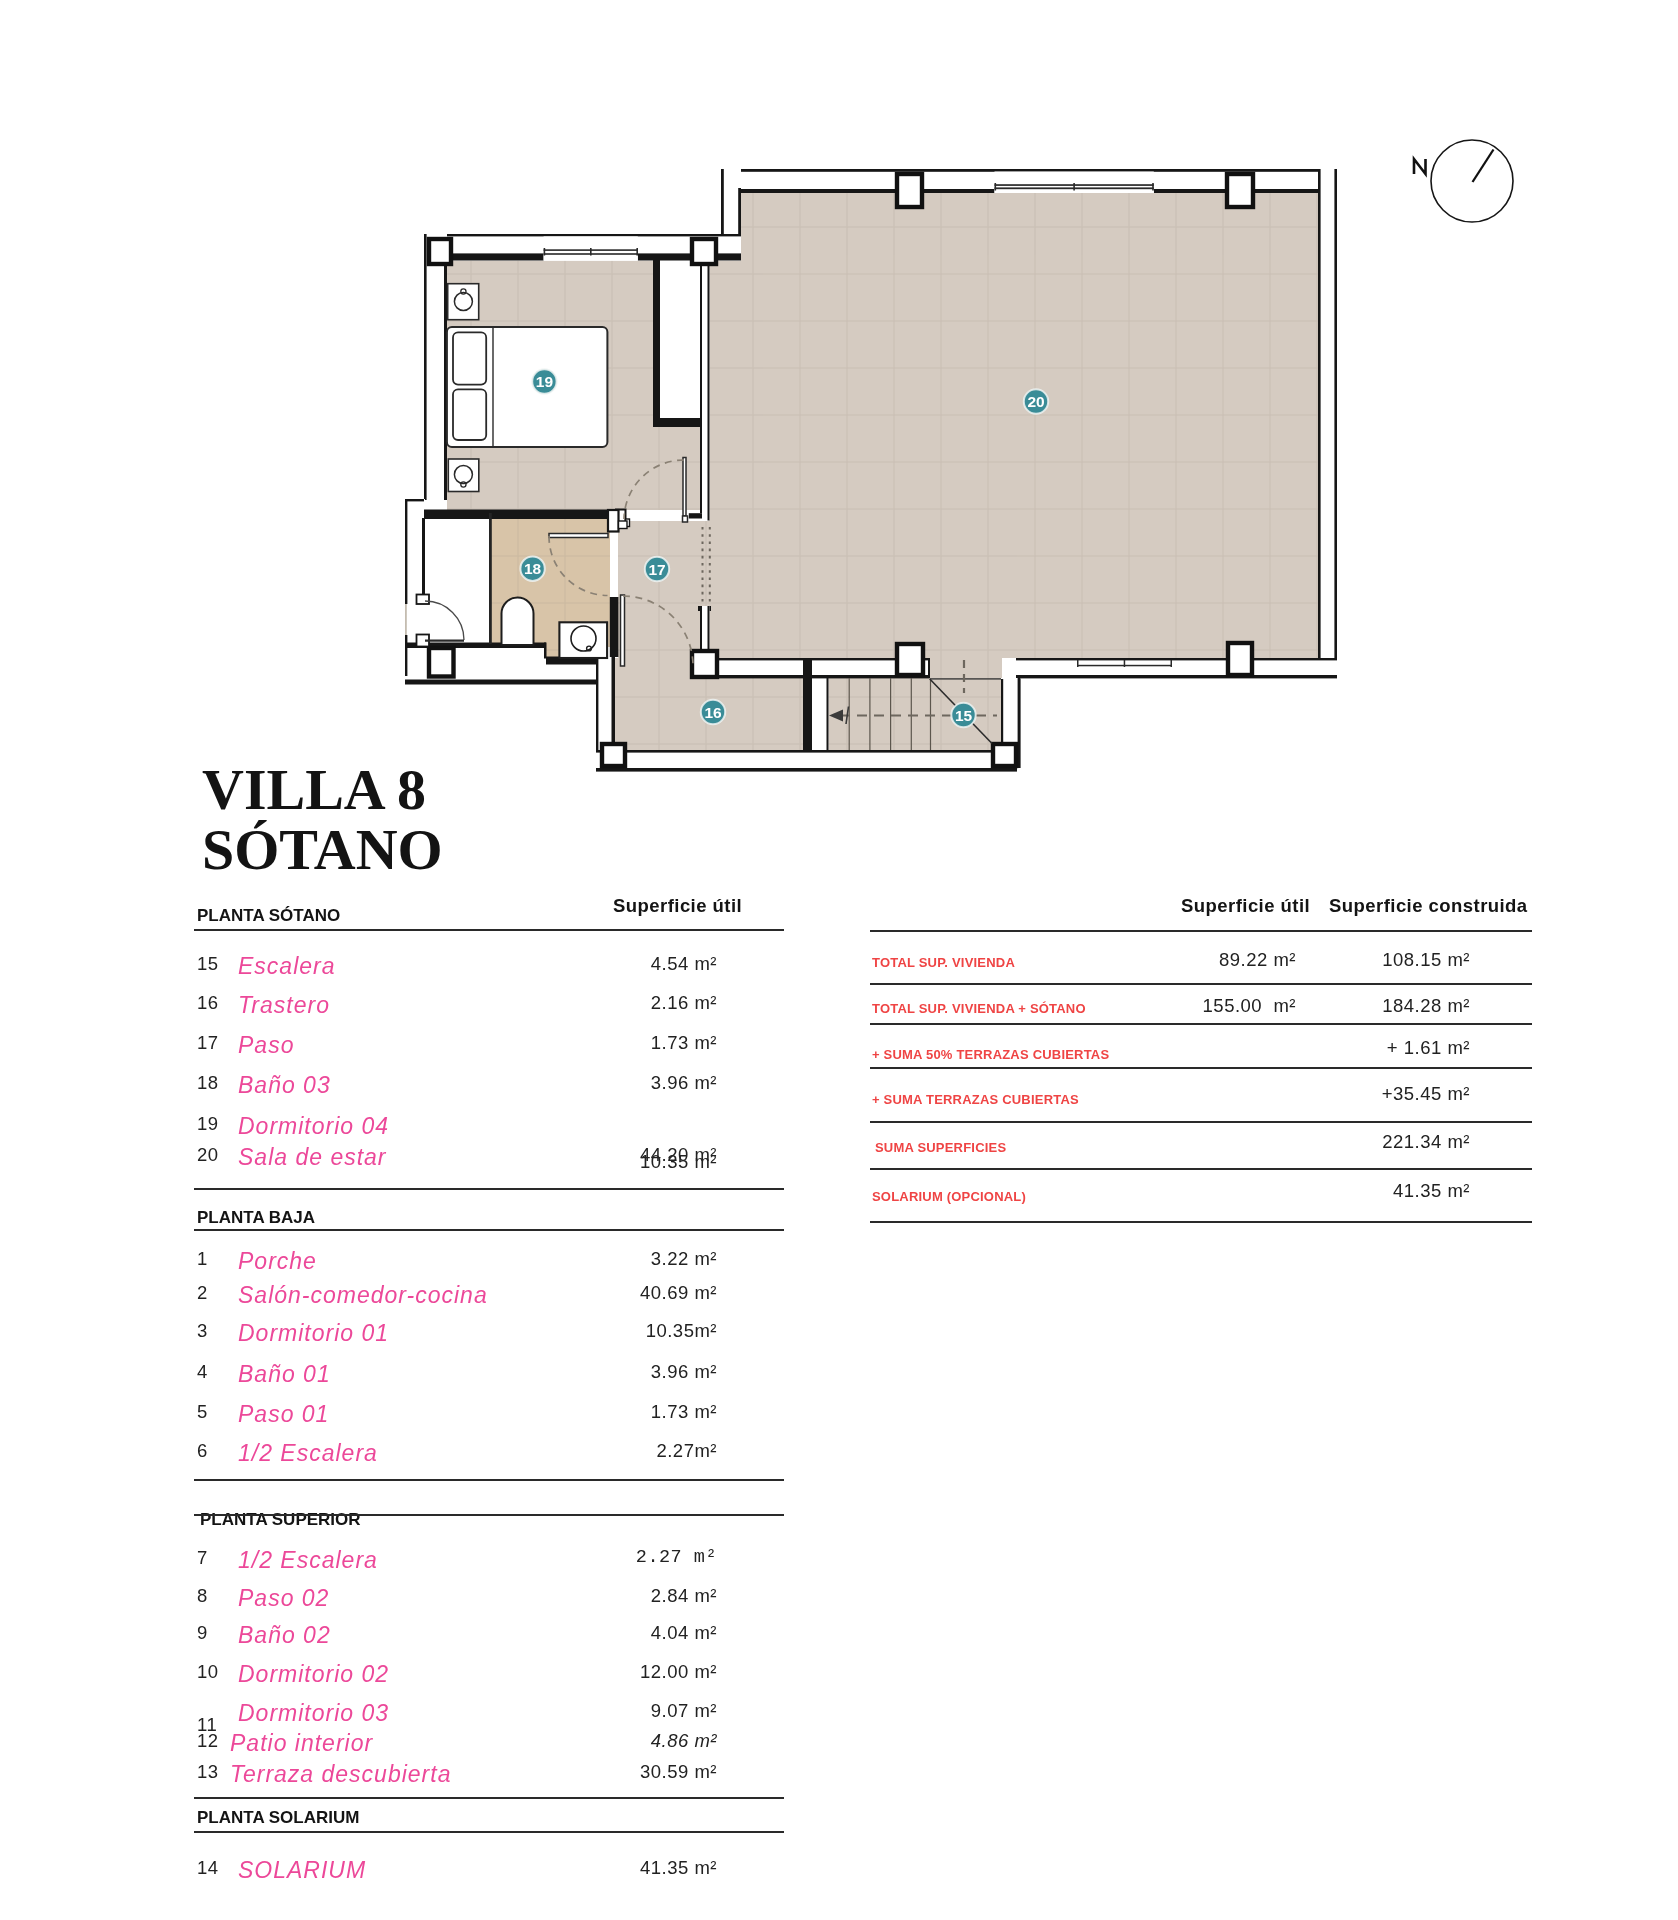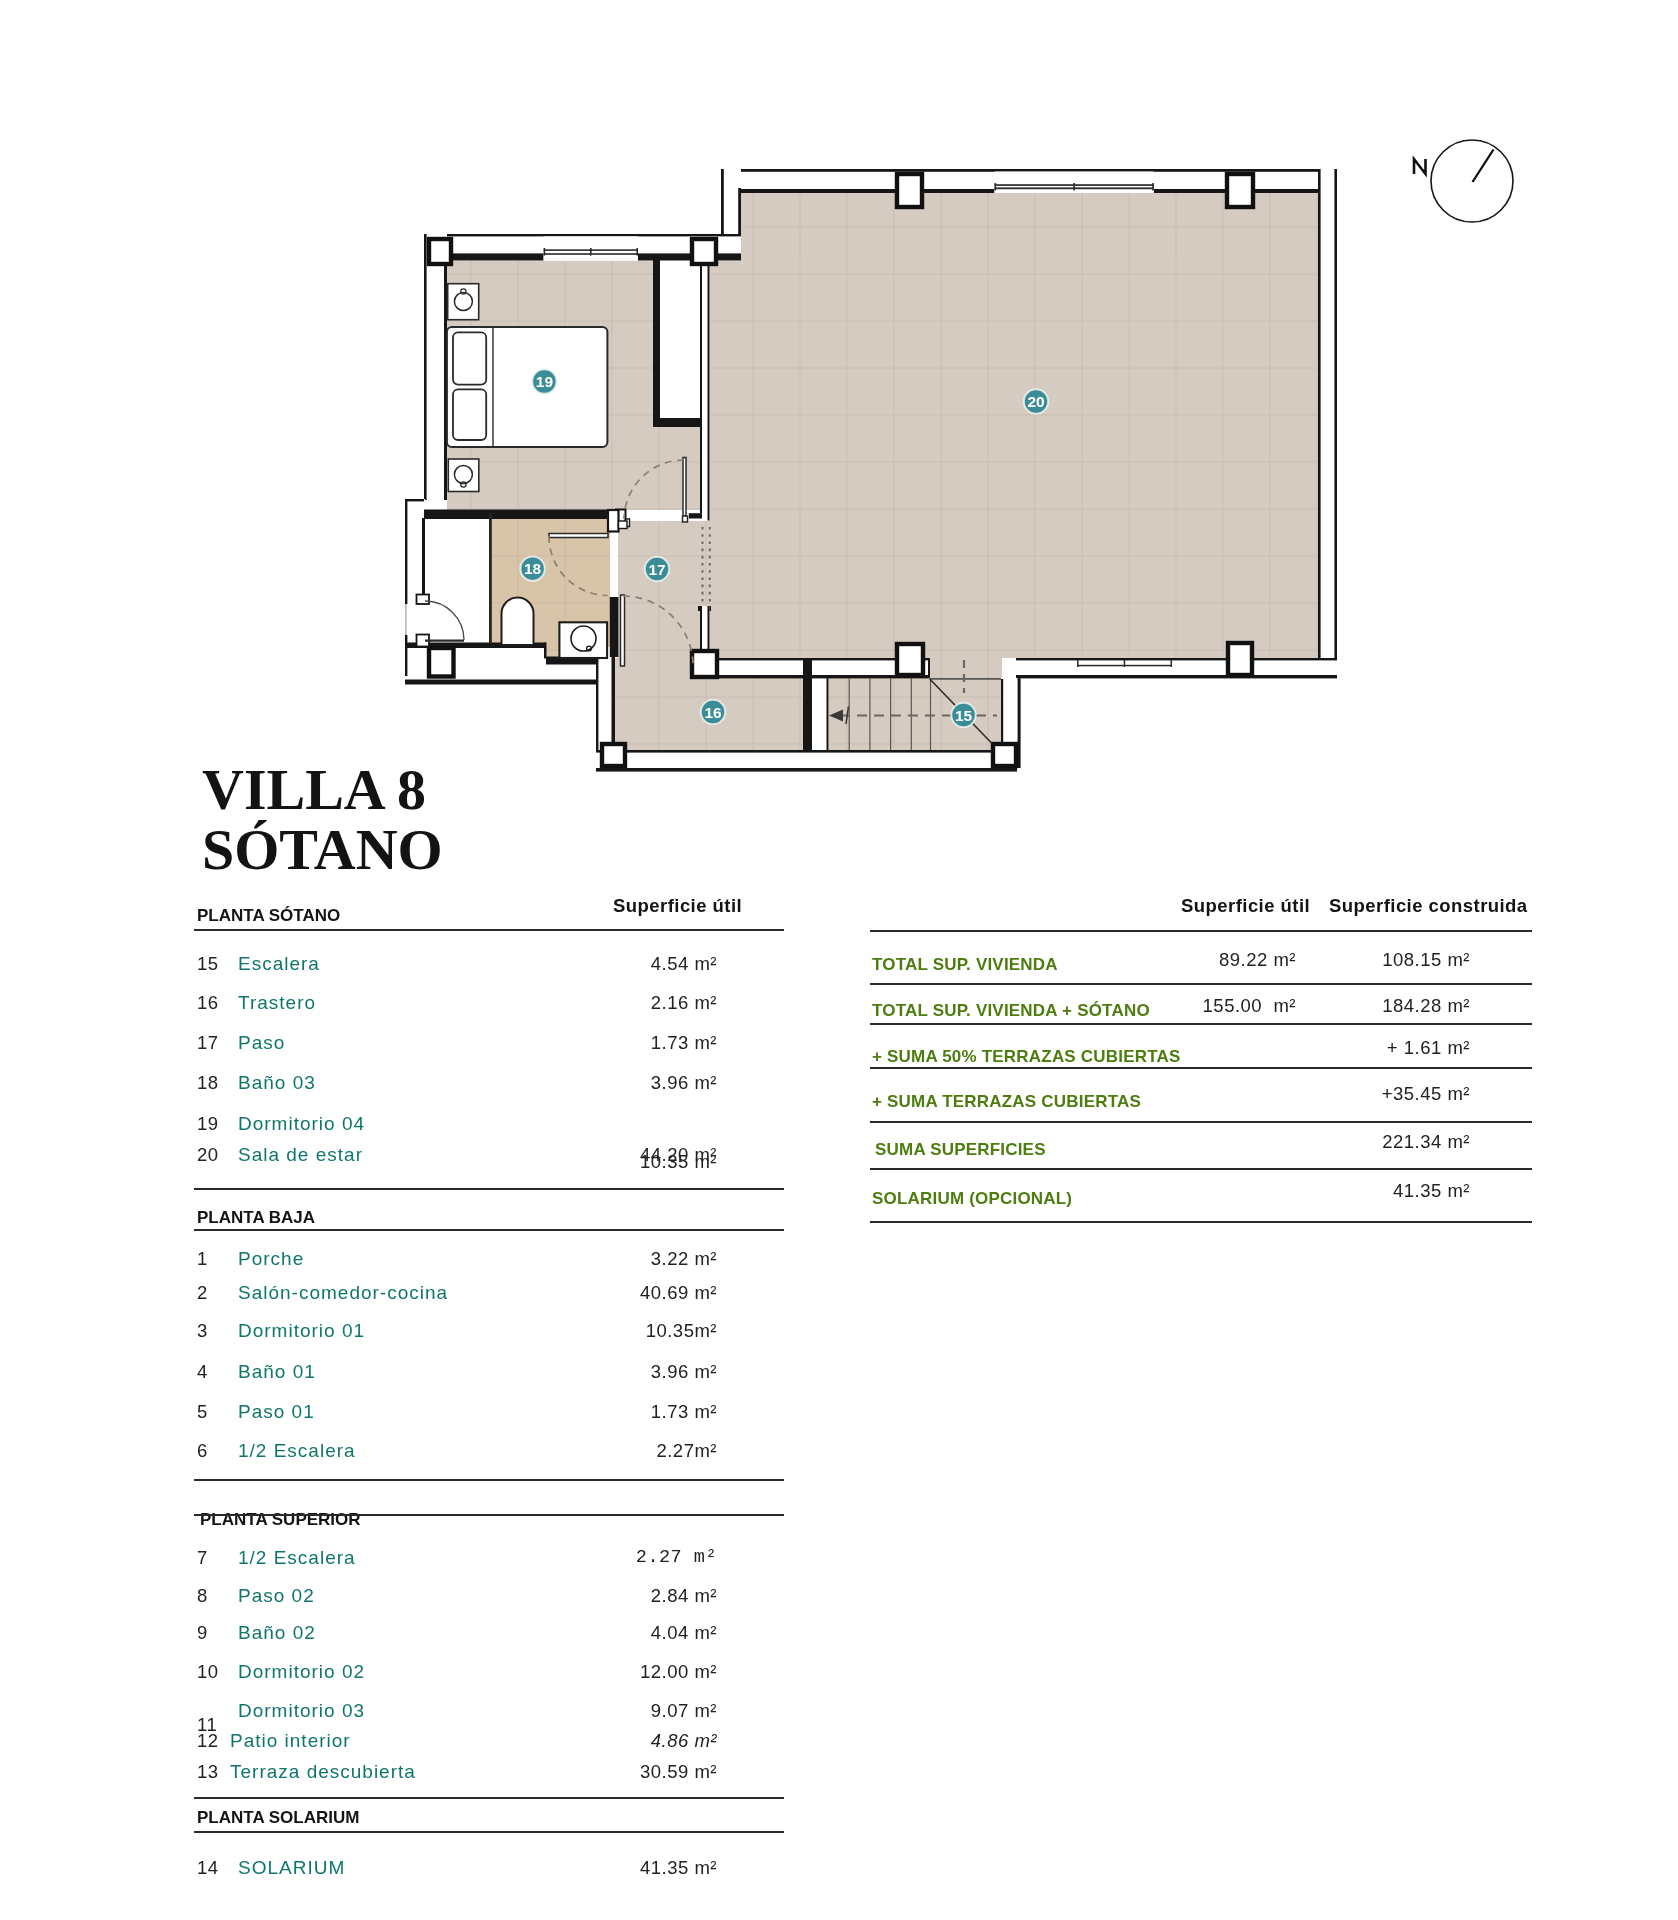--- a/index.html
+++ b/index.html
@@ -1,24 +1,24 @@
 <!DOCTYPE html>
 <html><head>
 <meta charset="utf-8">
 <style>
   html,body{margin:0;padding:0;background:#ffffff;}
   body{width:1678px;height:1920px;position:relative;font-family:"Liberation Sans",sans-serif;color:#1c1c1c;overflow:hidden;}
   .abs{position:absolute;white-space:nowrap;}
   .title{font-family:"Liberation Serif",serif;font-weight:bold;color:#131313;font-size:58px;letter-spacing:0px;}
   .sect{font-weight:bold;font-size:17px;letter-spacing:0px;color:#141414;}
   .hdr{font-weight:bold;font-size:18.5px;letter-spacing:0.45px;color:#141414;}
-  .row{font-size:19px;letter-spacing:1.0px;color:#0f766e;}
+  .row{font-size:23px;letter-spacing:1.0px;color:#ec4899;font-style:italic;}
   .num{font-size:18.5px;letter-spacing:0.5px;color:#222;}
   .val{font-size:18.5px;letter-spacing:0.5px;color:#222;text-align:right;}
-  .blbl{font-weight:bold;font-size:17px;letter-spacing:0.2px;color:#4d7c0f;}
+  .blbl{font-weight:bold;font-size:13px;letter-spacing:0.2px;color:#ef4444;}
   .rule{position:absolute;background:#2a2a2a;height:1.6px;}
 </style>
 </head>
 <body>
 
 <svg class="abs" style="left:0;top:0" width="1678" height="800" viewBox="0 0 1678 800">
   <defs>
     <clipPath id="floors">
       <rect x="741" y="193" width="577" height="465"></rect>
       <rect x="709" y="260.5" width="32" height="397.5"></rect>

